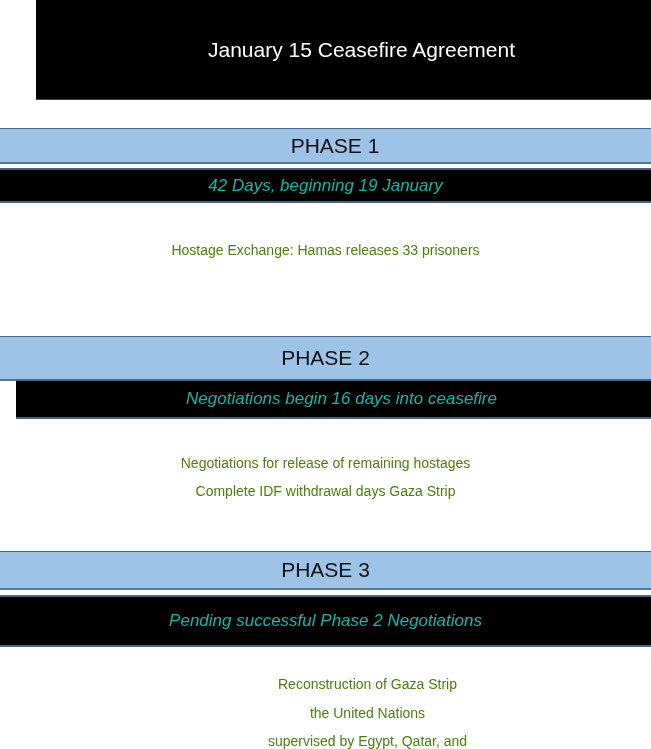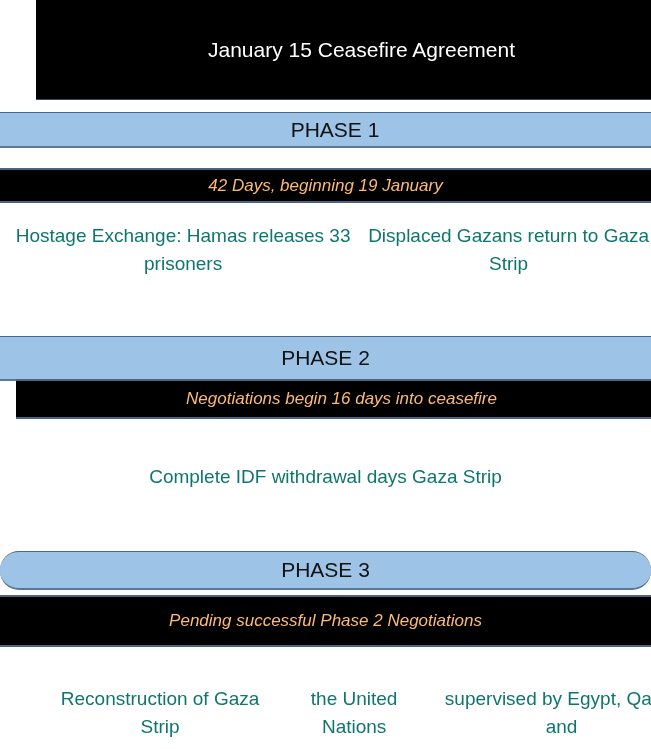--- a/index.html
+++ b/index.html
@@ -6,54 +6,54 @@
     body {
       width: 651px; height: 749px; background: #ffffff; position: relative; overflow: hidden;
       font-family: "Liberation Sans", "DejaVu Sans", sans-serif; color: #111;
     }
     .abs { position: absolute; left: 0; width: 651px; box-sizing: border-box;
       display: flex; align-items: center; justify-content: center; text-align: center; }
     .title-bar { top: 0; height: 100px; background: #000; color: #fff; font-size: 21px;
       border-bottom: 1px solid #3a4b5c; margin-left: 36px; }
     .phase-bar { background: #9dc3e6; color: #111; font-size: 21px;
       border-top: 1px solid #4a6a8c; border-bottom: 2px solid #5a7896; }
-    .sub-bar { background: #000; color: #fdba74; font-size: 17px; font-style: italic;
+    .sub-bar { background: #000; color: #14b8a6; font-size: 17px; font-style: italic;
       border-top: 2px solid #4c6680; border-bottom: 2px solid #4c6680; }
-    .body-text { flex-direction: row; font-size: 19px; line-height: 28.5px; color: #0f766e; }
+    .body-text { flex-direction: column; font-size: 14px; line-height: 28.5px; color: #4d7c0f; }
     .body-text span { display: block; }
   </style>
 </head>
 <body>
 
 <div class="abs title-bar">
   <span>January 15 Ceasefire Agreement</span>
 </div>
 
-<div class="abs phase-bar" style="top:112px;height:36px;padding-left:19px;">
+<div class="abs phase-bar" style="top:128px;height:36px;padding-left:19px;">
   <span>PHASE 1</span>
 </div>
 <div class="abs sub-bar" style="top:168px;height:35px;">
   <span>42 Days, beginning 19 January</span>
 </div>
 <div class="abs body-text" style="top:219px;height:62px;">
   <span>Hostage Exchange: Hamas releases 33 prisoners</span>
-  <span>Displaced Gazans return to Gaza Strip</span>
 </div>
 
 <div class="abs phase-bar" style="top:336px;height:45px;">
   <span>PHASE 2</span>
 </div>
 <div class="abs sub-bar" style="top:379px;height:40px;margin-left:16px;">
   <span>Negotiations begin 16 days into ceasefire</span>
 </div>
 <div class="abs body-text" style="top:432px;height:90px;">
+  <span>Negotiations for release of remaining hostages</span>
   <span>Complete IDF withdrawal days Gaza Strip</span>
 </div>
 
-<div class="abs phase-bar" style="top:551px;height:39px;border-radius:19px;">
+<div class="abs phase-bar" style="top:551px;height:39px;">
   <span>PHASE 3</span>
 </div>
 <div class="abs sub-bar" style="top:595px;height:52px;">
   <span>Pending successful Phase 2 Negotiations</span>
 </div>
 <div class="abs body-text" style="top:668px;height:90px;margin-left:42px;">
   <span>Reconstruction of Gaza Strip</span>
   <span>the United Nations</span>
   <span>supervised by Egypt, Qatar, and</span>
 </div>

